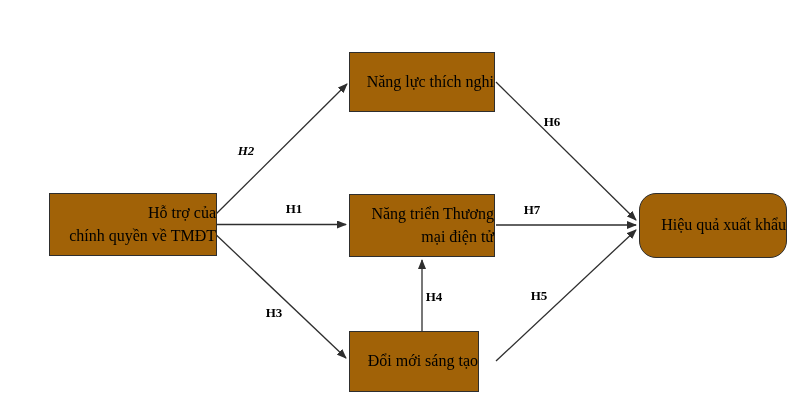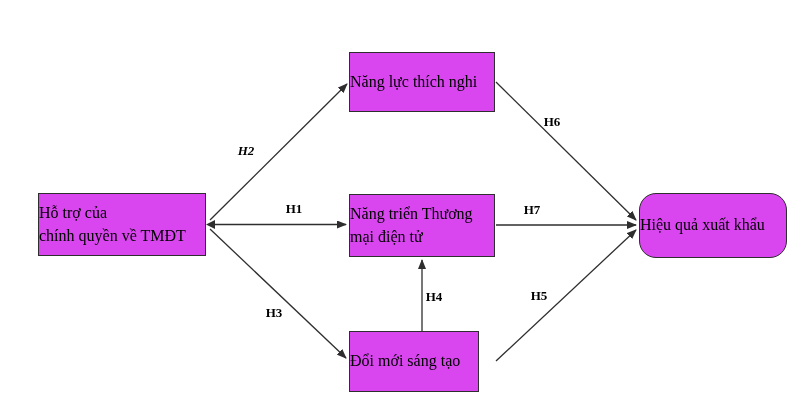--- a/index.html
+++ b/index.html
@@ -18,33 +18,33 @@
   }
   .arrow-layer {
     position: absolute;
     left: 0;
     top: 0;
     width: 800px;
     height: 412px;
   }
   .node {
     position: absolute;
-    background: #d946ef;
+    background: #a16207;
     border: 1.4px solid #2e2e2e;
     display: flex;
     flex-direction: column;
-    align-items: flex-start;
+    align-items: flex-end;
     justify-content: center;
     text-align: center;
     font-size: 16px;
     line-height: 1.38;
     box-sizing: border-box;
   }
   .node .line { display: block; white-space: nowrap; }
-  .node-government  { left: 38px;  top: 193px; width: 168px; height: 63px; }
+  .node-government  { left: 49px;  top: 193px; width: 168px; height: 63px; }
   .node-adaptive    { left: 349px; top: 52px;  width: 146px; height: 60px; }
   .node-ecommerce   { left: 349px; top: 194px; width: 146px; height: 63px; }
   .node-innovation  { left: 349px; top: 331px; width: 130px; height: 61px; }
   .node-export      { left: 639px; top: 193px; width: 148px; height: 65px; border-radius: 17px; }
   .hlabel {
     position: absolute;
     transform: translate(-50%, -50%);
     font-size: 13px;
     font-weight: bold;
     white-space: nowrap;

